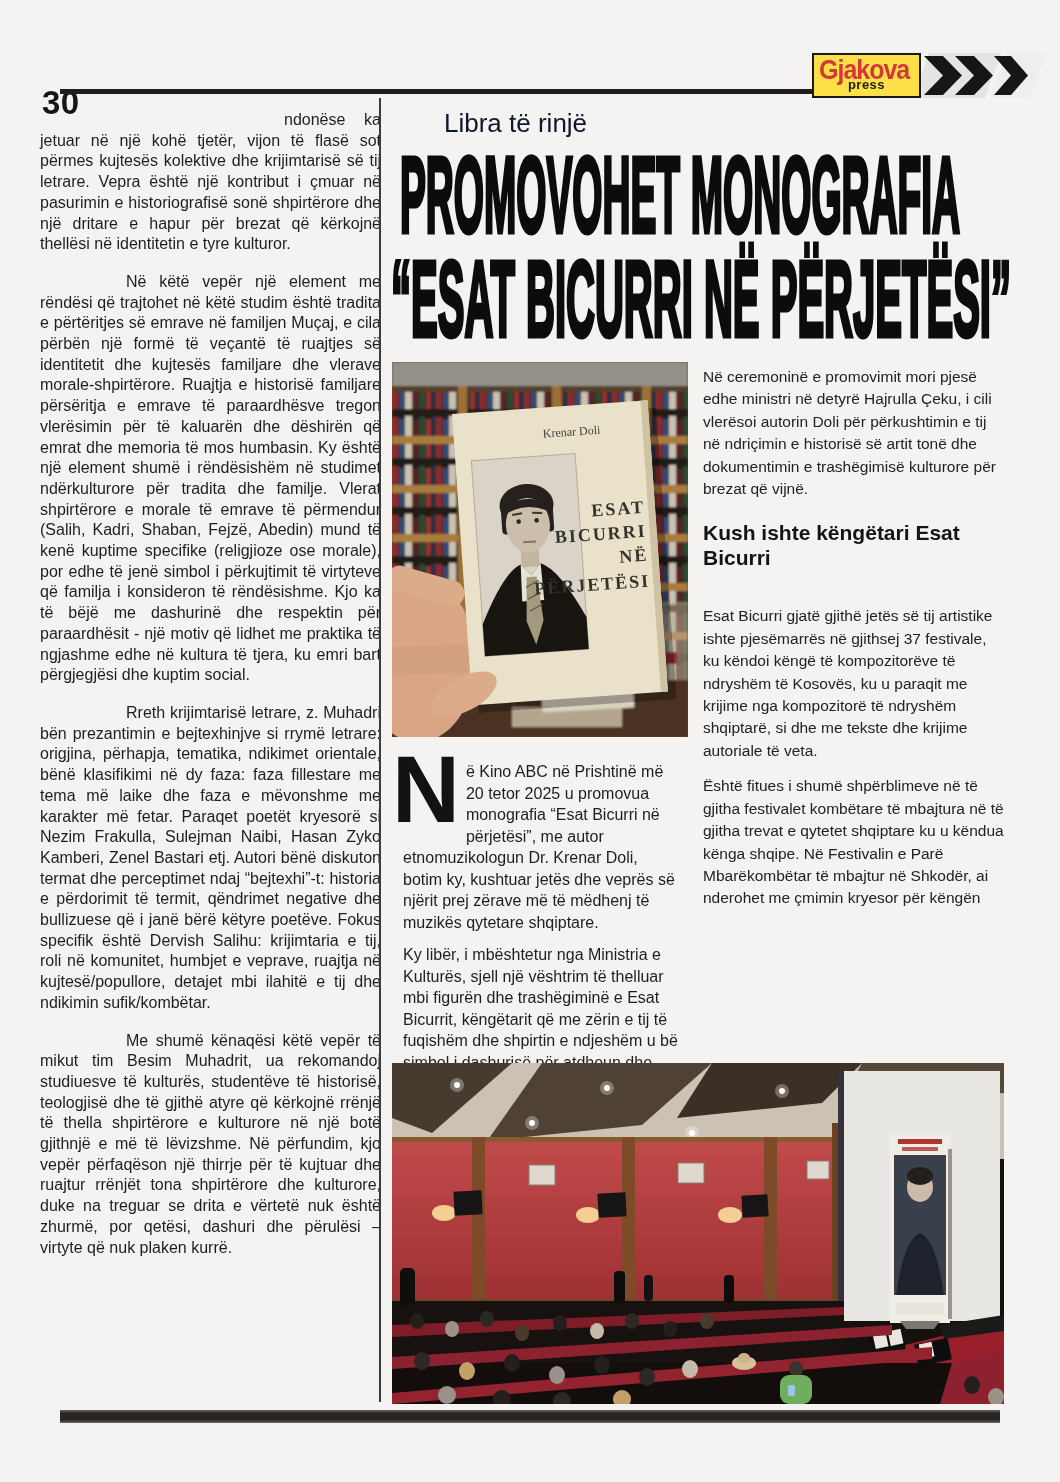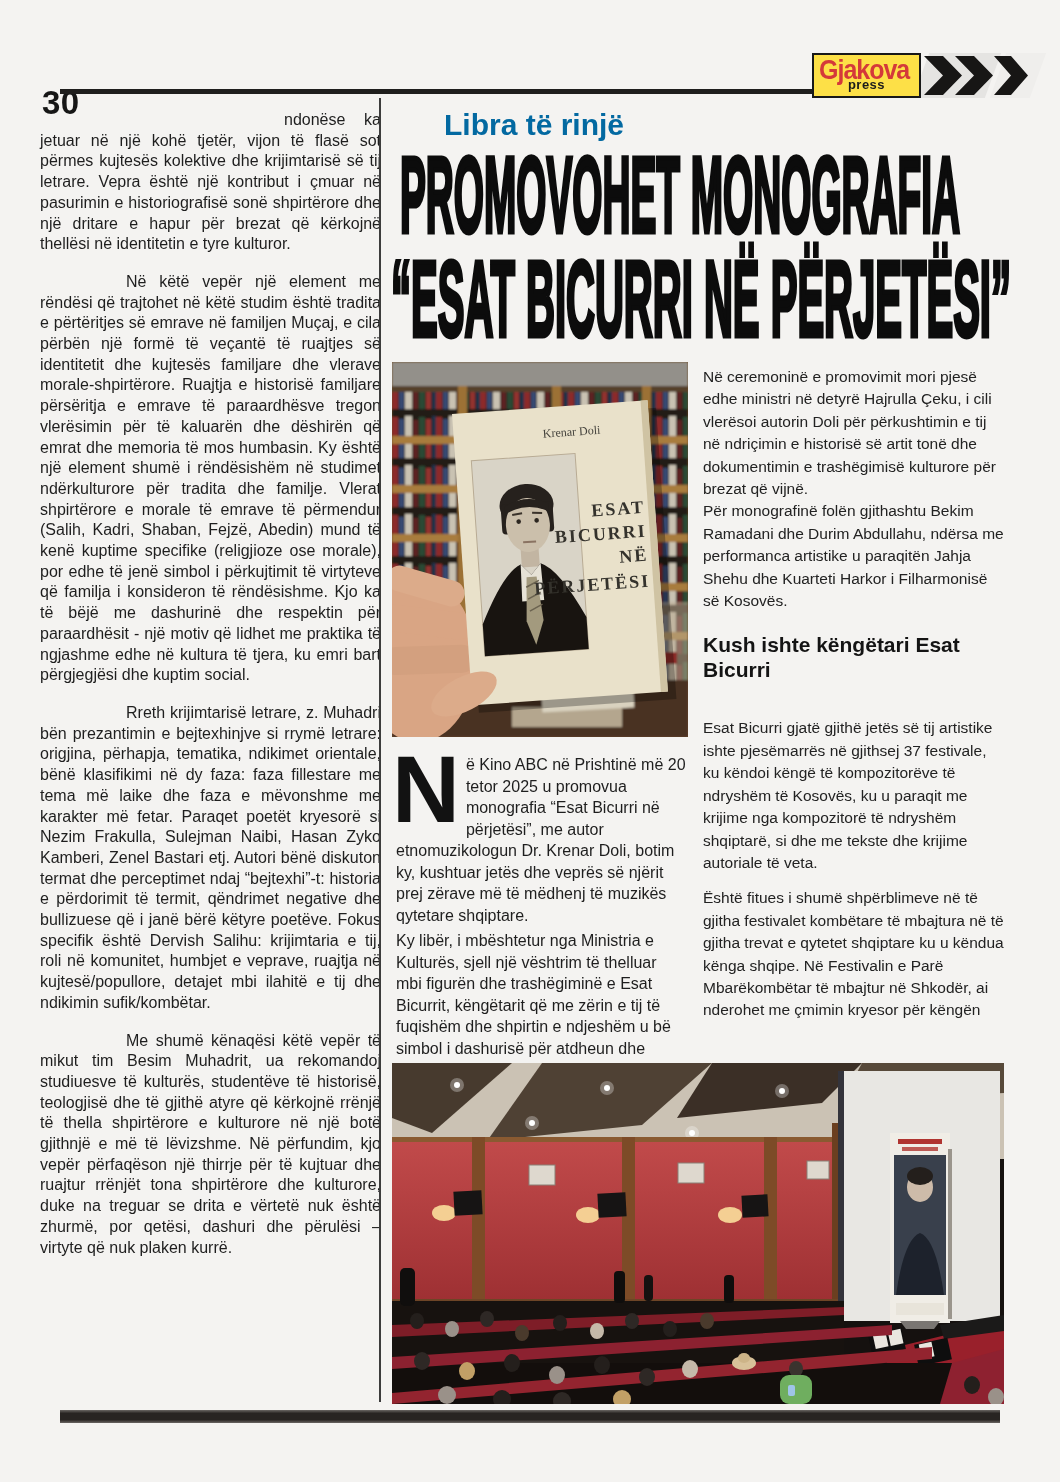--- a/index.html
+++ b/index.html
@@ -17,24 +17,24 @@
   .chevband{left:921px;top:53px;width:72px;height:45px;background:#e5e4e2;transform:skewX(-20deg);}
   .chevband2{left:998px;top:53px;width:40px;height:45px;background:#efeeec;transform:skewX(-20deg);}
   .chev{top:56px;width:38px;height:39px;background:#171615;
         clip-path:polygon(0 0,50% 0,100% 50%,50% 100%,0 100%,50% 50%);}
   .chev.c1{left:924px;} .chev.c2{left:955px;} .chev.c3{left:994px;width:34px;}
   
   .leftcol{left:40px;top:110px;width:341px;font-size:16px;line-height:20.7px;text-align:justify;color:#1e1e1e;}
   .leftcol p{margin:0 0 17px 0;text-indent:86px;}
   .leftcol p.first{text-indent:244px;}
   .divider{left:379px;top:98px;width:2px;height:1304px;background:#3c3c3c;}
-  .kicker{left:444px;top:108px;font-size:30px;font-weight:700;color:#0369a1;}
+  .kicker{left:444px;top:108px;font-size:26px;font-weight:400;color:#0f172a;}
   .hl{overflow:visible;}
   .introcol{left:392px;top:750px;width:298px;font-size:16px;line-height:21.5px;color:#1e1e1e;}
-  .introcol p{margin:4px;}
+  .introcol p{margin:11px;}
   .dropcap{float:left;font-size:94px;line-height:72px;font-weight:700;color:#121212;
            margin:4px 8px 0 0;letter-spacing:-2px;}
   .rightcol{left:703px;top:366px;width:303px;font-size:15.5px;line-height:22.4px;color:#222;}
   .rightcol p{margin:0;}
   .rightcol p.gap{margin-top:13px;}
   .subhead{font-size:21px;font-weight:700;color:#141414;margin:20px 0 35px 0;line-height:25px;}
   
   .photo{overflow:hidden;background:#222;}
   .bookphoto{left:392px;top:362px;width:296px;height:375px;z-index:2;}
   .hallphoto{left:392px;top:1063px;width:612px;height:341px;z-index:3;}
@@ -157,21 +157,20 @@
   </div>
 
   <div class="abs introcol">
     <span class="dropcap">N</span>
     <p>ë Kino ABC në Prishtinë më 20 tetor 2025 u promovua monografia “Esat Bicurri në përjetësi”, me autor etnomuzikologun Dr. Krenar Doli, botim ky, kushtuar jetës dhe veprës së njërit prej zërave më të mëdhenj të muzikës qytetare shqiptare.</p>
     <p>Ky libër, i mbështetur nga Ministria e Kulturës, sjell një vështrim të thelluar mbi figurën dhe trashëgiminë e Esat Bicurrit, këngëtarit që me zërin e tij të fuqishëm dhe shpirtin e ndjeshëm u bë simbol i dashurisë për atdheun dhe kulturën shqiptare.</p>
   </div>
 
   <div class="abs rightcol">
     <p>Në ceremoninë e promovimit mori pjesë edhe ministri në detyrë Hajrulla Çeku, i cili vlerësoi autorin Doli për përkushtimin e tij në ndriçimin e historisë së artit tonë dhe dokumentimin e trashëgimisë kulturore për brezat që vijnë.</p>
-    <p>Për monografinë folën gjithashtu Bekim Ramadani dhe Durim Abdullahu, ndërsa me performanca artistike u paraqitën Jahja Shehu dhe Kuarteti Harkor i Filharmonisë së Kosovës.</p>
     <div class="subhead">Kush ishte këngëtari Esat Bicurri</div>
     <p>Esat Bicurri gjatë gjithë jetës së tij artistike ishte pjesëmarrës në gjithsej 37 festivale, ku këndoi këngë të kompozitorëve të ndryshëm të Kosovës, ku u paraqit me krijime nga kompozitorë të ndryshëm shqiptarë, si dhe me tekste dhe krijime autoriale të veta.</p>
     <p class="gap">Është fitues i shumë shpërblimeve në të gjitha festivalet kombëtare të mbajtura në të gjitha trevat e qytetet shqiptare ku u këndua kënga shqipe. Në Festivalin e Parë Mbarëkombëtar të mbajtur në Shkodër, ai nderohet me çmimin kryesor për këngën</p>
   </div>
 
   <div class="abs photo hallphoto">
     <svg width="612" height="341" viewBox="0 0 612 341">
       <defs>
         <linearGradient id="wallG" x1="0" y1="0" x2="0" y2="1">
           <stop offset="0" stop-color="#c24b4b"></stop>

